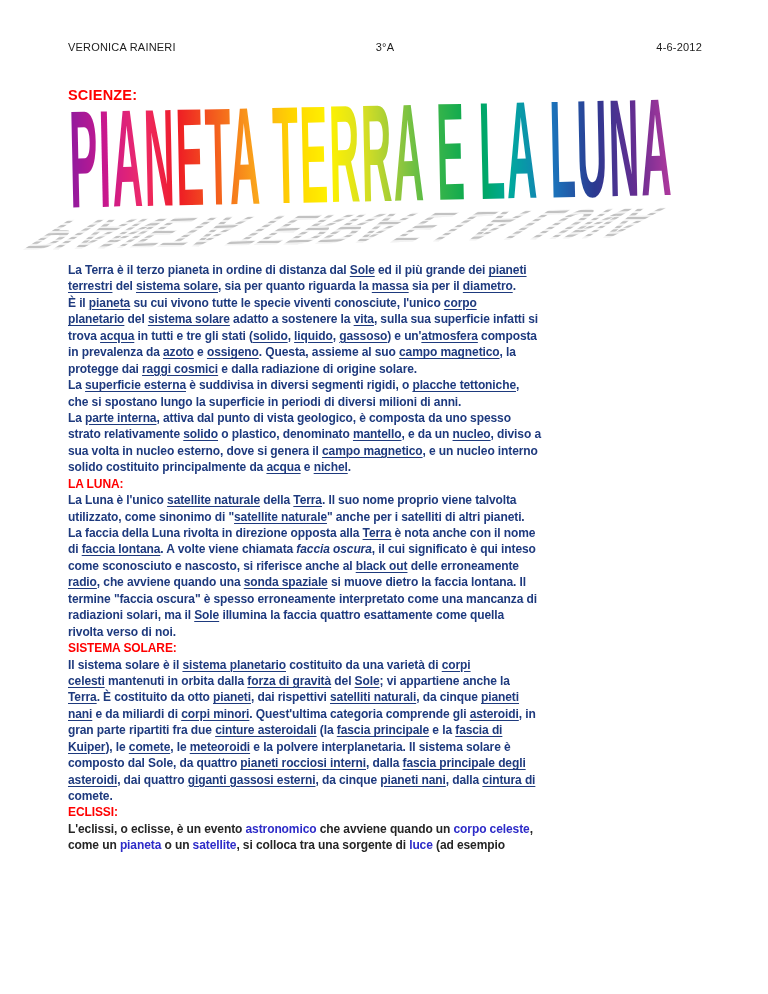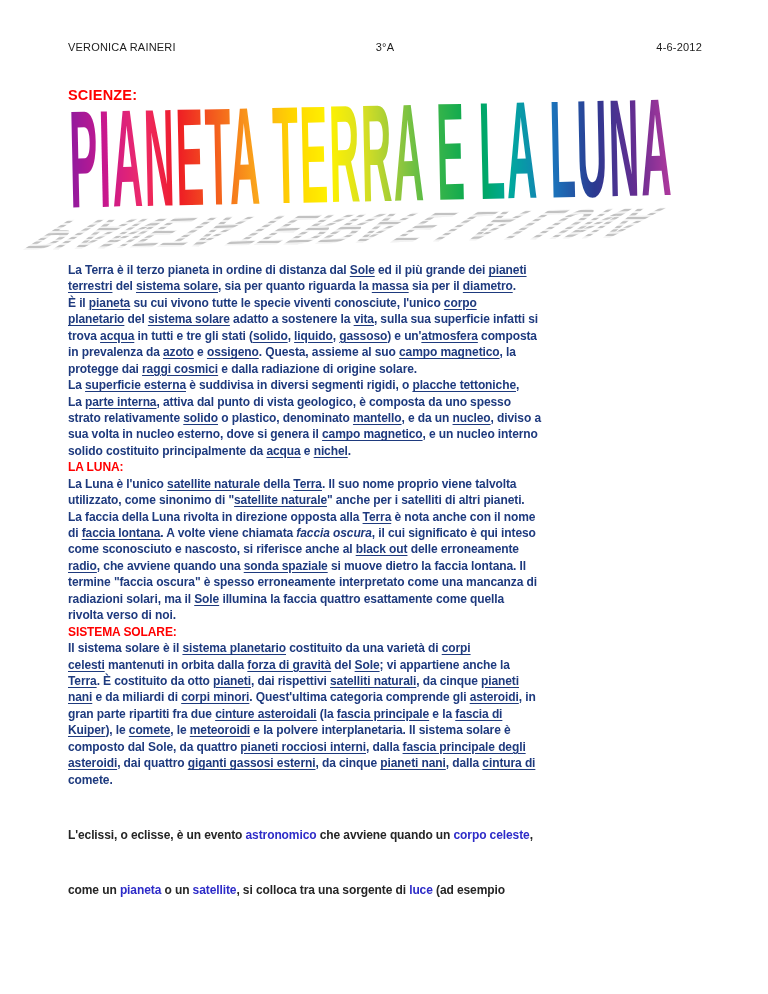--- a/index.html
+++ b/index.html
@@ -43,21 +43,21 @@
     opacity:0.9;
   }
 
   .document-body {
     position:absolute; top:262px; left:68px; width:662px;
     font-size:12px; line-height:16.45px; font-weight:700; letter-spacing:-0.1px;
   }
   .text-line { white-space:nowrap; height:16.45px; }
   .section-heading { color:var(--red,#ff0000); }
   .line-navy { color:var(--navy,#1e3a7e); }
-  .line-dark { color:var(--dark,#262626);margin-top:39px; }
+  .line-dark { color:var(--dark,#262626); }
   .run-u { text-decoration:underline; text-underline-offset:2px; text-decoration-thickness:1px; }
   .run-i { font-style:italic; }
   .run-b { color:var(--link-blue,#2d2bc8); }
 </style>
 </head>
 <body>
 
 <div class="page">
 
   <div class="header-row">
@@ -75,20 +75,21 @@
 
   <div class="document-body">
       <div class="text-line line-navy"><span>La Terra è il terzo pianeta in ordine di distanza dal </span><span class="run-u">Sole</span><span> ed il più grande dei </span><span class="run-u">pianeti</span></div>
       <div class="text-line line-navy"><span class="run-u">terrestri</span><span> del </span><span class="run-u">sistema solare</span><span>, sia per quanto riguarda la </span><span class="run-u">massa</span><span> sia per il </span><span class="run-u">diametro</span><span>.</span></div>
       <div class="text-line line-navy"><span>È il </span><span class="run-u">pianeta</span><span> su cui vivono tutte le specie viventi conosciute, l'unico </span><span class="run-u">corpo</span></div>
       <div class="text-line line-navy"><span class="run-u">planetario</span><span> del </span><span class="run-u">sistema solare</span><span> adatto a sostenere la </span><span class="run-u">vita</span><span>, sulla sua superficie infatti si</span></div>
       <div class="text-line line-navy"><span>trova </span><span class="run-u">acqua</span><span> in tutti e tre gli stati (</span><span class="run-u">solido</span><span>, </span><span class="run-u">liquido</span><span>, </span><span class="run-u">gassoso</span><span>) e un'</span><span class="run-u">atmosfera</span><span> composta</span></div>
       <div class="text-line line-navy"><span>in prevalenza da </span><span class="run-u">azoto</span><span> e </span><span class="run-u">ossigeno</span><span>. Questa, assieme al suo </span><span class="run-u">campo magnetico</span><span>, la</span></div>
       <div class="text-line line-navy"><span>protegge dai </span><span class="run-u">raggi cosmici</span><span> e dalla radiazione di origine solare.</span></div>
       <div class="text-line line-navy"><span>La </span><span class="run-u">superficie esterna</span><span> è suddivisa in diversi segmenti rigidi, o </span><span class="run-u">placche tettoniche</span><span>,</span></div>
+      <div class="text-line line-navy"><span>che si spostano lungo la superficie in periodi di diversi milioni di anni.</span></div>
       <div class="text-line line-navy"><span>La </span><span class="run-u">parte interna</span><span>, attiva dal punto di vista geologico, è composta da uno spesso</span></div>
       <div class="text-line line-navy"><span>strato relativamente </span><span class="run-u">solido</span><span> o plastico, denominato </span><span class="run-u">mantello</span><span>, e da un </span><span class="run-u">nucleo</span><span>, diviso a</span></div>
       <div class="text-line line-navy"><span>sua volta in nucleo esterno, dove si genera il </span><span class="run-u">campo magnetico</span><span>, e un nucleo interno</span></div>
       <div class="text-line line-navy"><span>solido costituito principalmente da </span><span class="run-u">acqua</span><span> e </span><span class="run-u">nichel</span><span>.</span></div>
       <div class="text-line section-heading">LA LUNA:</div>
       <div class="text-line line-navy"><span>La Luna è l'unico </span><span class="run-u">satellite naturale</span><span> della </span><span class="run-u">Terra</span><span>. Il suo nome proprio viene talvolta</span></div>
       <div class="text-line line-navy"><span>utilizzato, come sinonimo di "</span><span class="run-u">satellite naturale</span><span>" anche per i satelliti di altri pianeti.</span></div>
       <div class="text-line line-navy"><span>La faccia della Luna rivolta in direzione opposta alla </span><span class="run-u">Terra</span><span> è nota anche con il nome</span></div>
       <div class="text-line line-navy"><span>di </span><span class="run-u">faccia lontana</span><span>. A volte viene chiamata </span><span class="run-i">faccia oscura</span><span>, il cui significato è qui inteso</span></div>
       <div class="text-line line-navy"><span>come sconosciuto e nascosto, si riferisce anche al </span><span class="run-u">black out</span><span> delle erroneamente</span></div>
@@ -99,17 +100,18 @@
       <div class="text-line section-heading">SISTEMA SOLARE:</div>
       <div class="text-line line-navy"><span>Il sistema solare è il </span><span class="run-u">sistema planetario</span><span> costituito da una varietà di </span><span class="run-u">corpi</span></div>
       <div class="text-line line-navy"><span class="run-u">celesti</span><span> mantenuti in orbita dalla </span><span class="run-u">forza di gravità</span><span> del </span><span class="run-u">Sole</span><span>; vi appartiene anche la</span></div>
       <div class="text-line line-navy"><span class="run-u">Terra</span><span>. È costituito da otto </span><span class="run-u">pianeti</span><span>, dai rispettivi </span><span class="run-u">satelliti naturali</span><span>, da cinque </span><span class="run-u">pianeti</span></div>
       <div class="text-line line-navy"><span class="run-u">nani</span><span> e da miliardi di </span><span class="run-u">corpi minori</span><span>. Quest'ultima categoria comprende gli </span><span class="run-u">asteroidi</span><span>, in</span></div>
       <div class="text-line line-navy"><span>gran parte ripartiti fra due </span><span class="run-u">cinture asteroidali</span><span> (la </span><span class="run-u">fascia principale</span><span> e la </span><span class="run-u">fascia di</span></div>
       <div class="text-line line-navy"><span class="run-u">Kuiper</span><span>), le </span><span class="run-u">comete</span><span>, le </span><span class="run-u">meteoroidi</span><span> e la polvere interplanetaria. Il sistema solare è</span></div>
       <div class="text-line line-navy"><span>composto dal Sole, da quattro </span><span class="run-u">pianeti rocciosi interni</span><span>, dalla </span><span class="run-u">fascia principale degli</span></div>
       <div class="text-line line-navy"><span class="run-u">asteroidi</span><span>, dai quattro </span><span class="run-u">giganti gassosi esterni</span><span>, da cinque </span><span class="run-u">pianeti nani</span><span>, dalla </span><span class="run-u">cintura di</span></div>
       <div class="text-line line-navy"><span>comete.</span></div>
+      <div class="text-line section-heading">ECLISSI:</div>
       <div class="text-line line-dark"><span>L'eclissi, o eclisse, è un evento </span><span class="run-b">astronomico</span><span> che avviene quando un </span><span class="run-b">corpo celeste</span><span>,</span></div>
       <div class="text-line line-dark"><span>come un </span><span class="run-b">pianeta</span><span> o un </span><span class="run-b">satellite</span><span>, si colloca tra una sorgente di </span><span class="run-b">luce</span><span> (ad esempio</span></div>
     </div>
 
 </div>
 
 </body></html>

